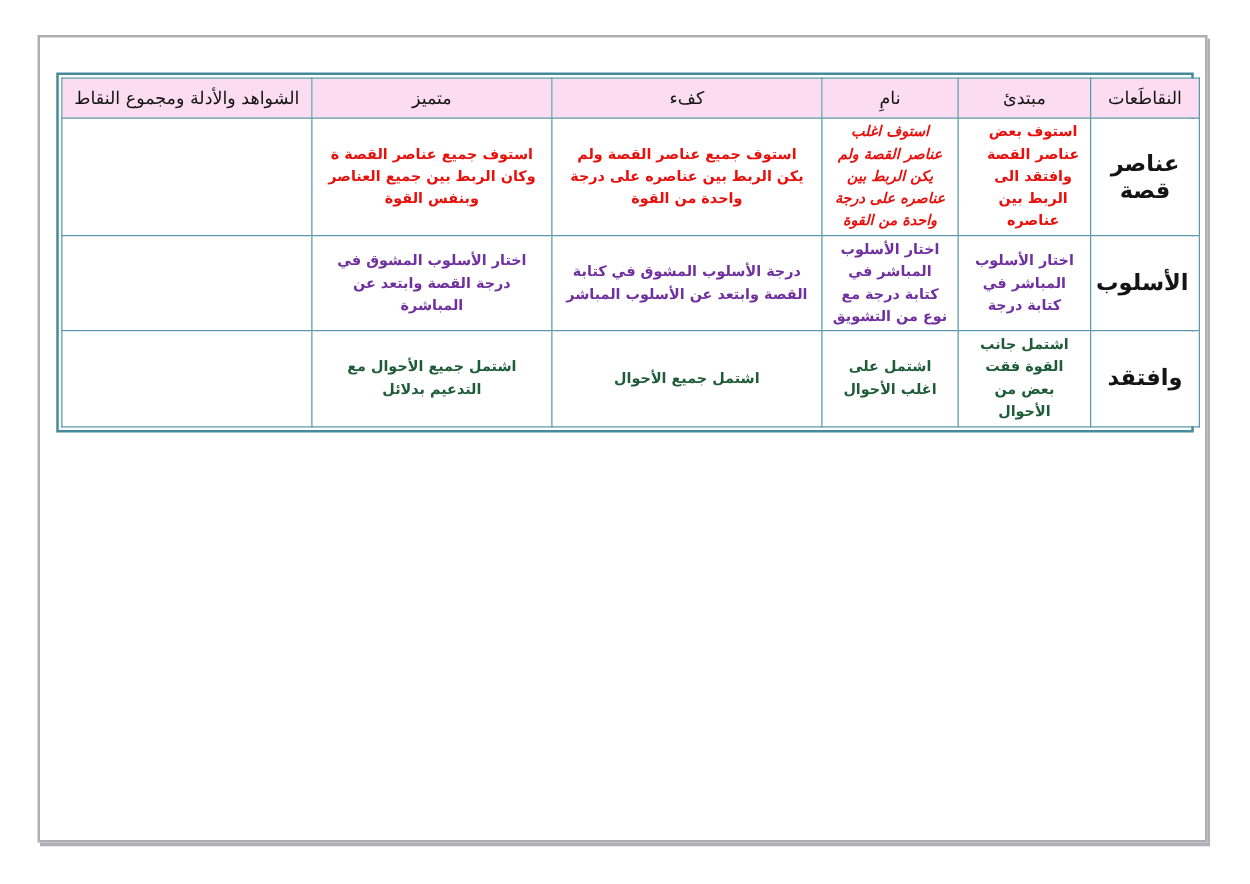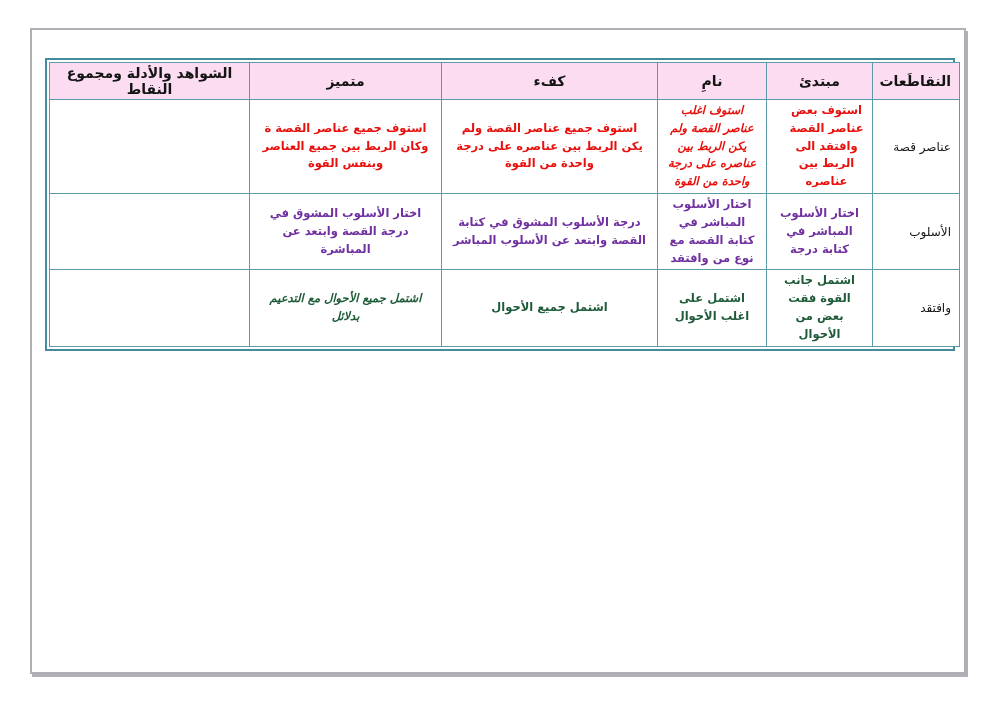--- a/index.html
+++ b/index.html
@@ -51,29 +51,28 @@
     text-align: center;
     vertical-align: middle;
     padding: 2px 8px;
     box-sizing: border-box;
     overflow: hidden;
   }
   table.rubric thead th {
     background: #fbdcf1;
     color: #141414;
     font-size: 14px;
-    font-weight: bold;
+    font-weight: normal;
     height: 32px;
   }
   table.rubric tbody th.row-label {
     background: #ffffff;
     color: #141414;
-    font-size: 12px;
-    font-weight: normal;
-    text-align: right;
+    font-size: 18px;
+    font-weight: bold;
   }
   table.rubric tbody td {
     background: #ffffff;
     font-size: 11.5px;
     font-weight: bold;
     line-height: 1.55;
   }
   tr.body-row-1 { height: 83px; }
   tr.body-row-2 { height: 75px; }
   tr.body-row-3 { height: 76px; }
@@ -115,30 +114,30 @@
             <th class="row-label">عناصر قصة</th>
             <td style="color: rgb(232, 16, 12); padding-left: 22px;">استوف بعض عناصر القصة وافتقد الى الربط بين عناصره</td>
             <td style="color: rgb(232, 16, 12); font-style: italic;">استوف اغلب عناصر القصة ولم يكن  الربط بين عناصره على درجة واحدة من القوة</td>
             <td style="color: rgb(232, 16, 12);">استوف جميع عناصر القصة ولم يكن  الربط بين عناصره على درجة واحدة من القوة</td>
             <td style="color: rgb(232, 16, 12);">استوف جميع عناصر القصة ة وكان  الربط بين جميع العناصر وبنفس القوة</td>
             <td class="evidence-cell"></td>
           </tr>
           <tr class="body-row-2">
             <th class="row-label">الأسلوب</th>
             <td style="color: rgb(112, 48, 160);">اختار الأسلوب المباشر في كتابة درجة</td>
-            <td style="color: rgb(112, 48, 160);">اختار الأسلوب المباشر في كتابة القصة مع نوع من وافتقد</td>
+            <td style="color: rgb(112, 48, 160);">اختار الأسلوب المباشر في كتابة درجة مع نوع من التشويق</td>
             <td style="color: rgb(112, 48, 160);">درجة الأسلوب المشوق في كتابة القصة وابتعد عن الأسلوب المباشر</td>
             <td style="color: rgb(112, 48, 160);">اختار الأسلوب المشوق في درجة القصة وابتعد عن المباشرة</td>
             <td class="evidence-cell"></td>
           </tr>
           <tr class="body-row-3">
             <th class="row-label">وافتقد</th>
             <td style="color: rgb(30, 91, 56);">اشتمل جانب القوة فقت بعض من الأحوال</td>
             <td style="color: rgb(30, 91, 56);">اشتمل على اغلب الأحوال</td>
             <td style="color: rgb(30, 91, 56);">اشتمل جميع الأحوال</td>
-            <td style="color: rgb(30, 91, 56); font-style: italic;">اشتمل جميع  الأحوال مع التدعيم بدلائل</td>
+            <td style="color: rgb(30, 91, 56);">اشتمل جميع  الأحوال مع التدعيم بدلائل</td>
             <td class="evidence-cell"></td>
           </tr>
         </tbody>
       </table>
     </div>
   </div>
 </div>
 
 </body></html>

